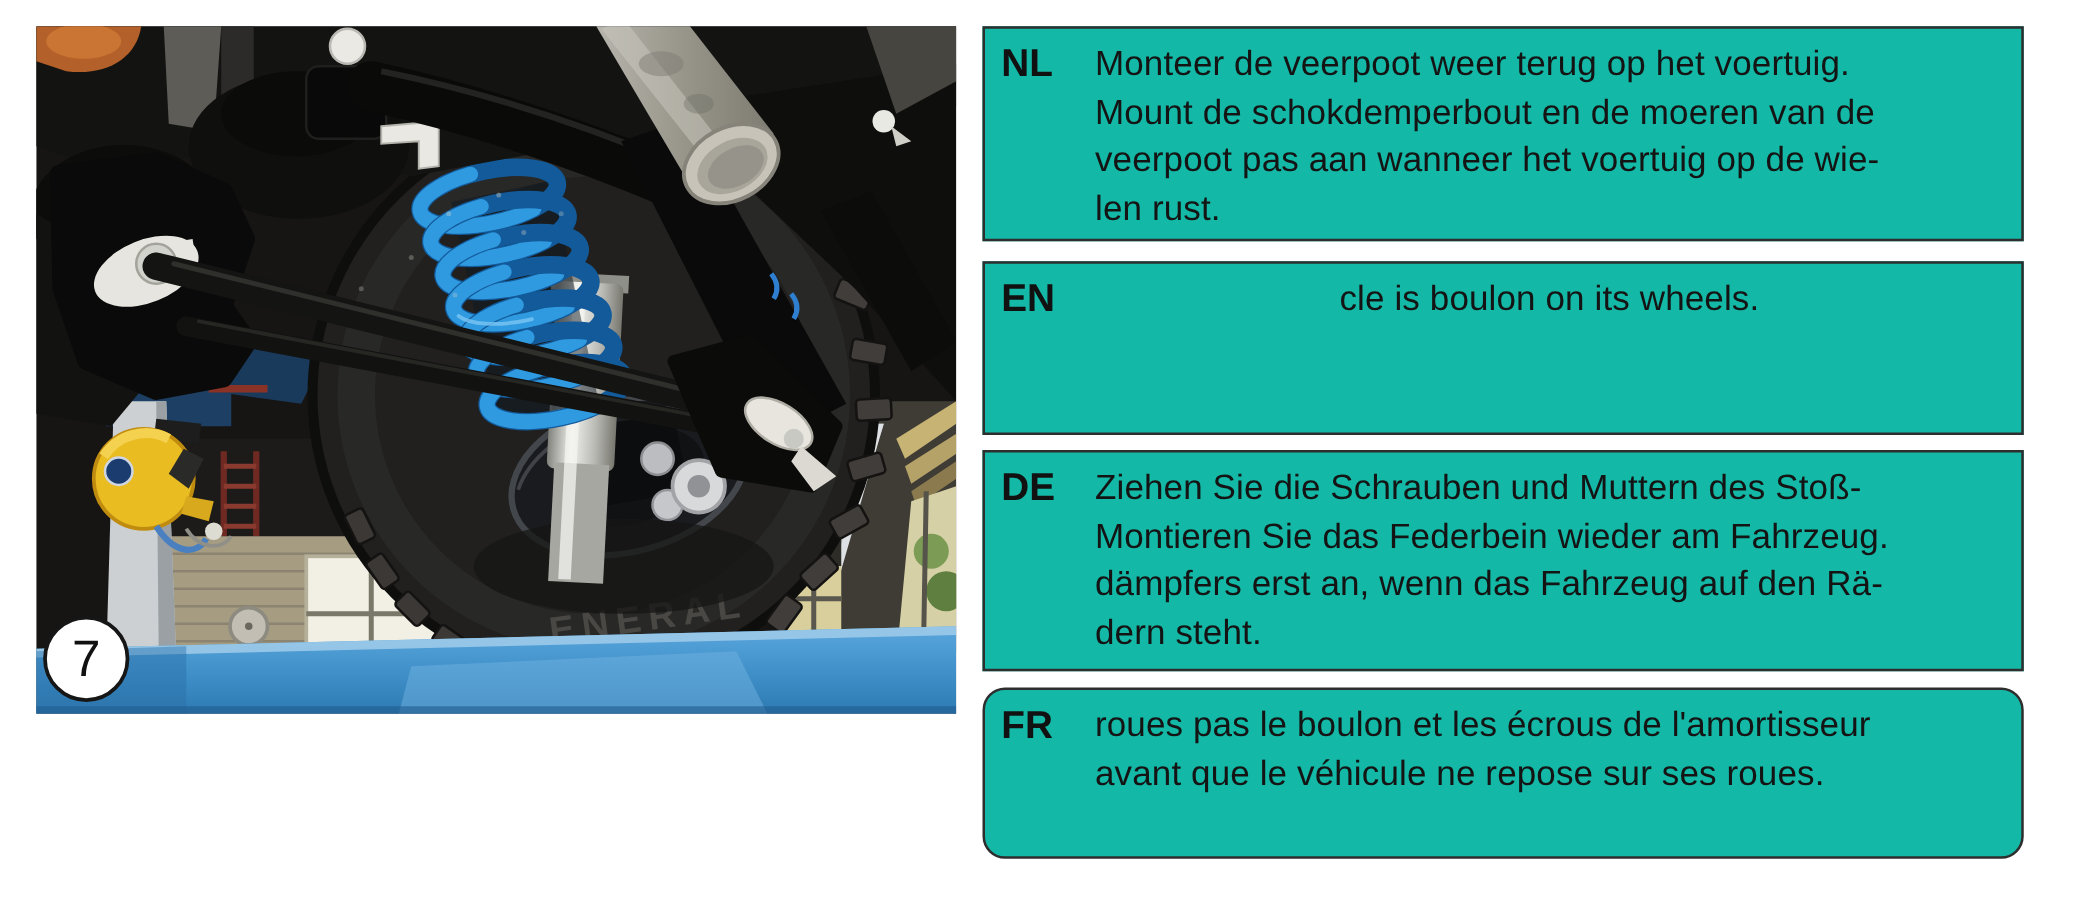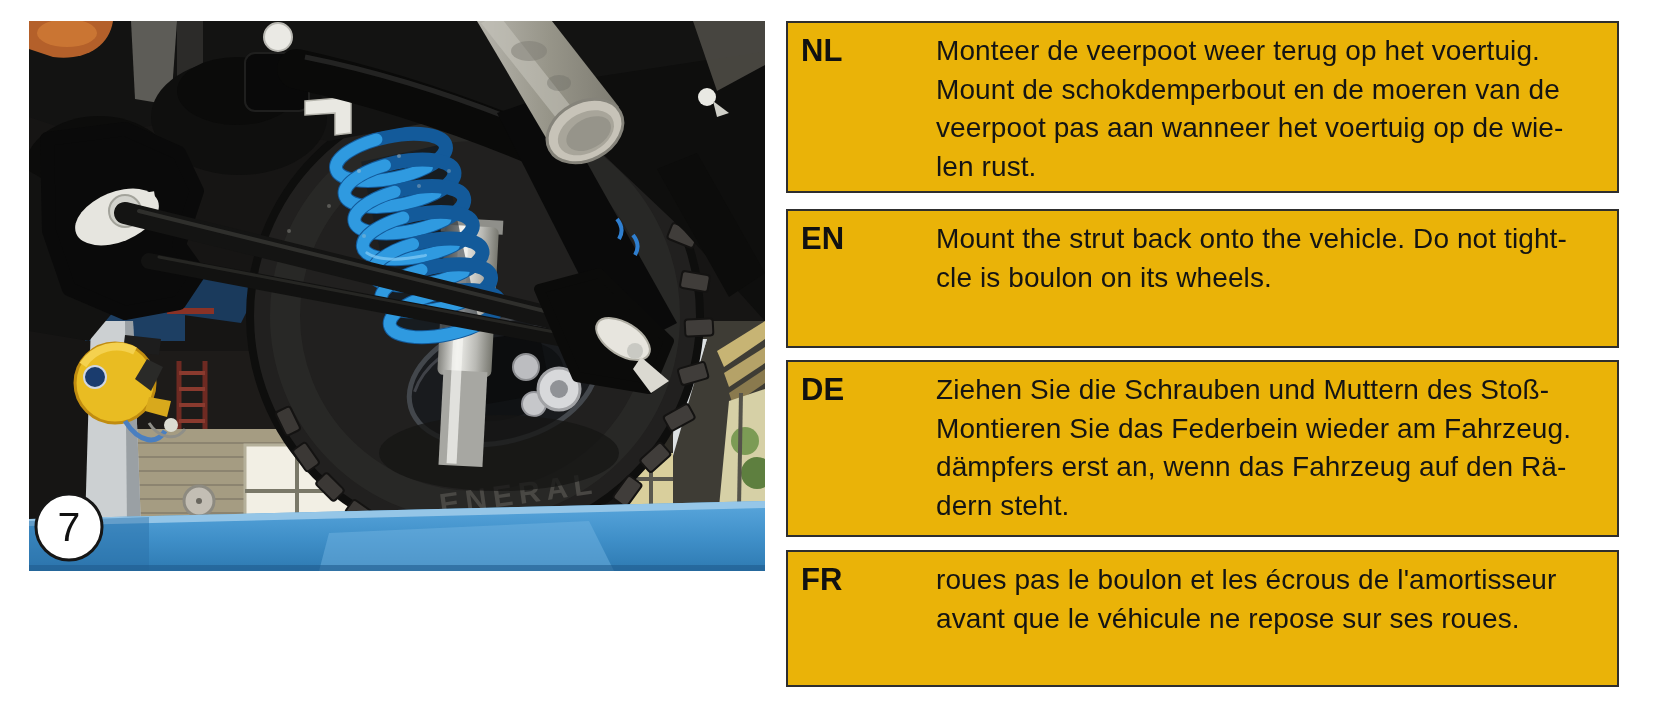--- a/index.html
+++ b/index.html
@@ -4,33 +4,33 @@
 <style>
   html,body{margin:0;padding:0;background:#ffffff;}
   #page{
     position:relative;width:1667px;height:727px;background:#ffffff;overflow:hidden;
     font-family:"Liberation Sans",sans-serif;color:#1a1a1a;
   }
   #photo-wrap{position:absolute;left:29px;top:21px;width:736px;height:550px;}
   #photo-wrap svg{display:block;width:736px;height:550px;}
   .lang-box{
     position:absolute;left:786px;width:833px;box-sizing:border-box;
-    background:#eab308;border:2px solid #2e2e2e;overflow:hidden;padding-left:28px;
+    background:#14b8a6;border:2px solid #2e2e2e;overflow:hidden;
   }
   .lang-box .code{
     position:absolute;left:13px;top:9px;font-weight:bold;font-size:31px;line-height:38px;color:#111;
   }
-  .lang-box .body{margin:9px 14px 0 120px;}
+  .lang-box .body{margin:9px 14px 0 88px;}
   .lang-box .line{
     font-size:28px;line-height:38.5px;white-space:nowrap;color:#141414;letter-spacing:0.1px;
   }
   #box-nl{top:21px;height:172px;}
-  #box-en{top:209px;height:139px;}
+  #box-en{top:209px;height:139px;text-align:center;}
   #box-de{top:360px;height:177px;}
-  #box-fr{top:550px;height:137px;}
+  #box-fr{top:550px;height:137px;border-radius:18px;}
 </style>
 </head>
 <body>
 
 <div id="page">
 
   <div id="photo-wrap">
     <svg viewBox="0 0 736 550" xmlns="http://www.w3.org/2000/svg">
       <defs>
         <linearGradient id="beamGrad" x1="0" y1="0" x2="0" y2="1">
@@ -267,21 +267,20 @@
       <div class="line">Monteer de veerpoot weer terug op het voertuig.</div>
       <div class="line">Mount de schokdemperbout en de moeren van de</div>
       <div class="line">veerpoot pas aan wanneer het voertuig op de wie-</div>
       <div class="line">len rust.</div>
     </div>
   </div>
 
   <div class="lang-box" id="box-en">
     <span class="code">EN</span>
     <div class="body">
-      <div class="line">Mount the strut back onto the vehicle. Do not tight-</div>
       <div class="line">cle is boulon on its wheels.</div>
     </div>
   </div>
 
   <div class="lang-box" id="box-de">
     <span class="code">DE</span>
     <div class="body">
       <div class="line">Ziehen Sie die Schrauben und Muttern des Stoß-</div>
       <div class="line">Montieren Sie das Federbein wieder am Fahrzeug.</div>
       <div class="line">dämpfers erst an, wenn das Fahrzeug auf den Rä-</div>

